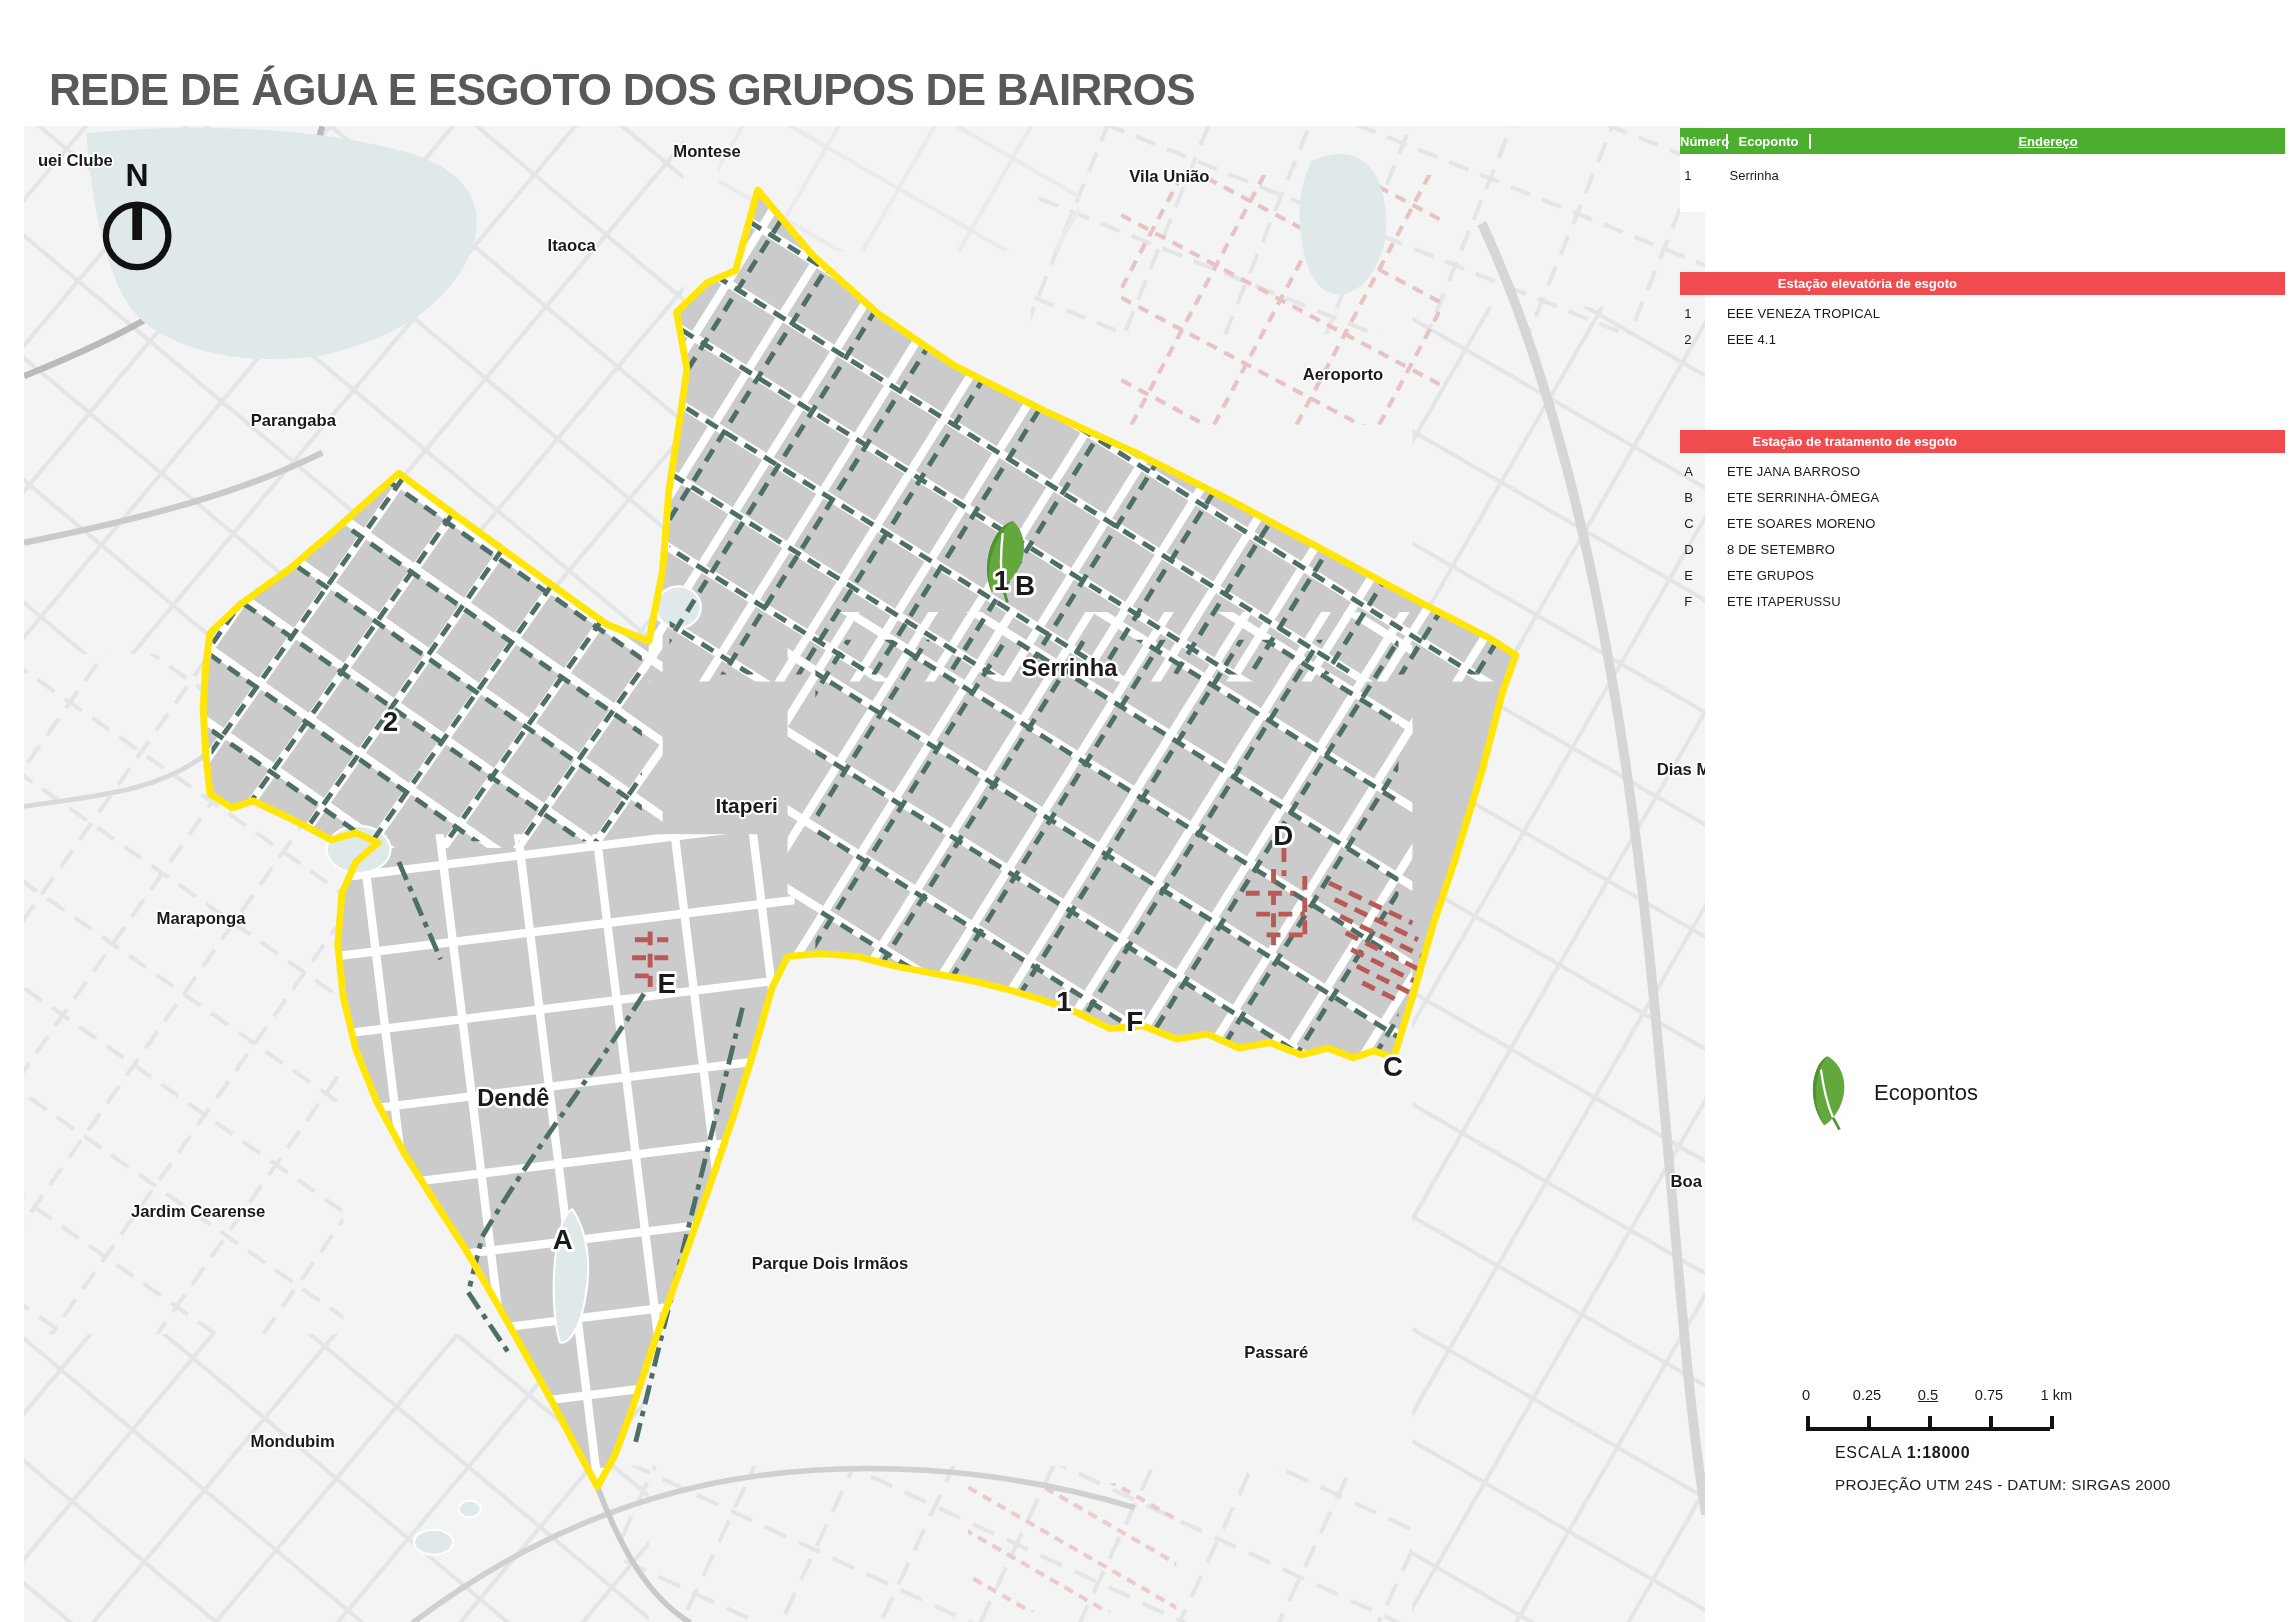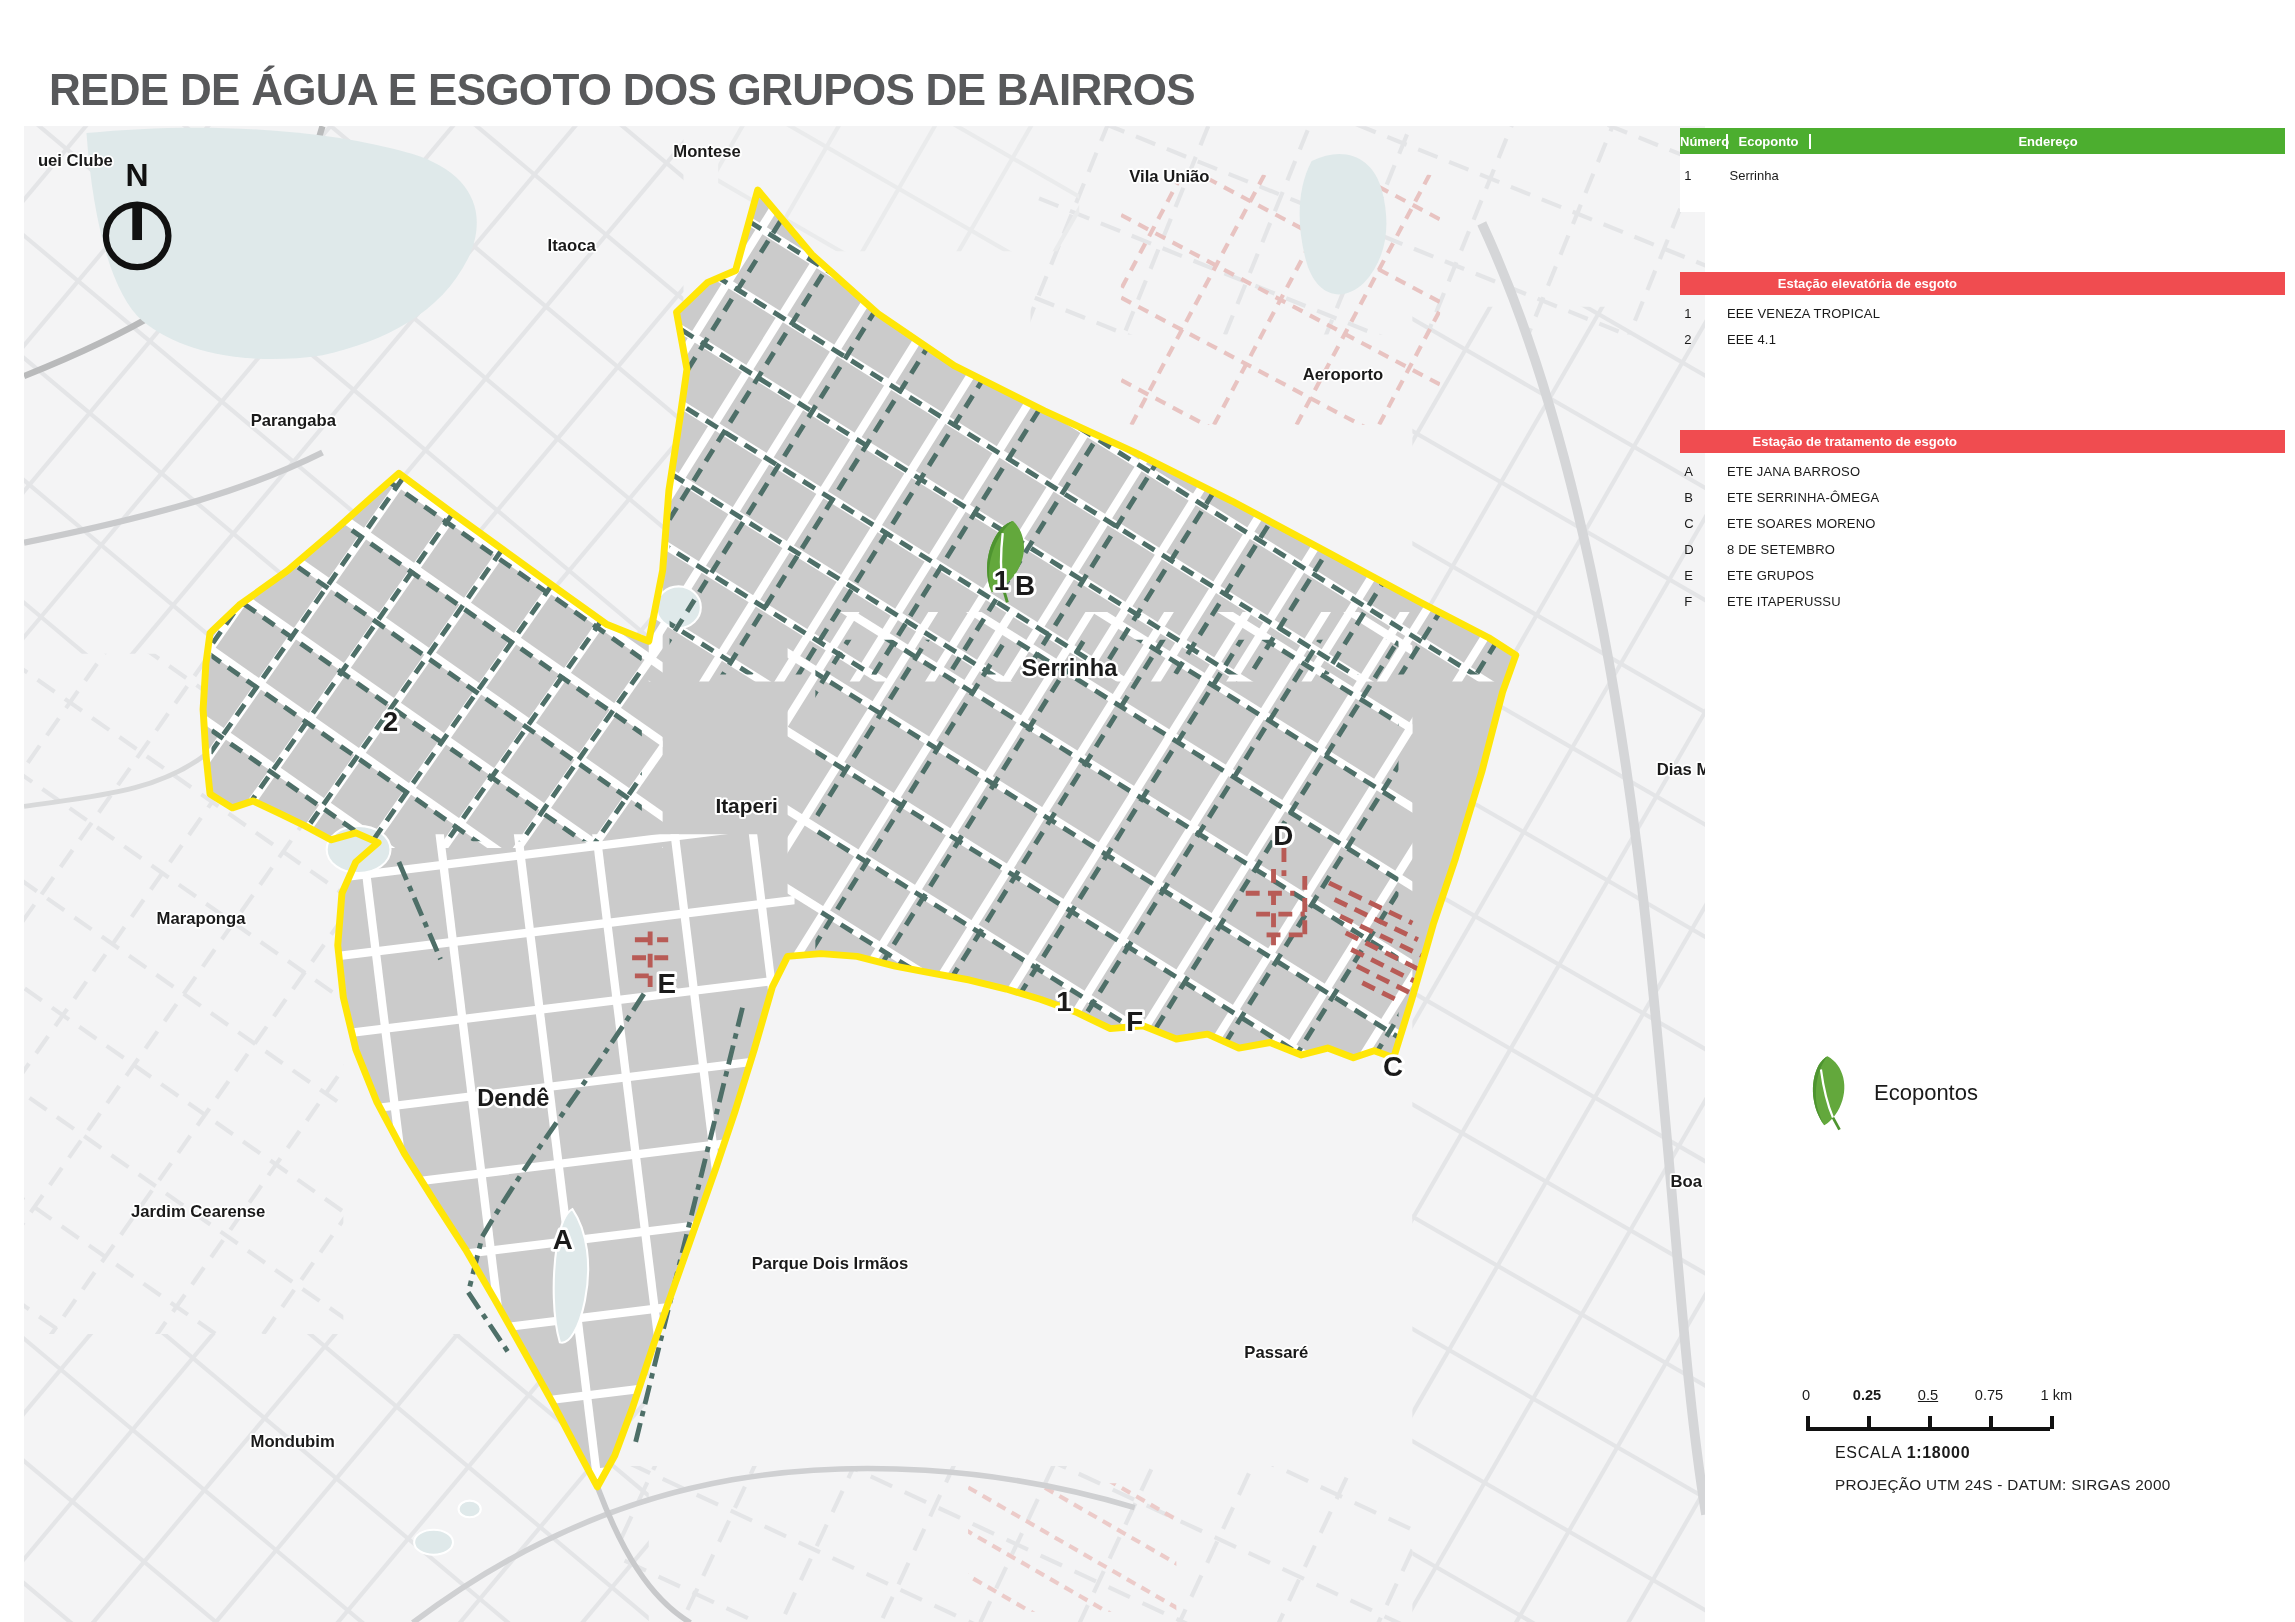--- a/index.html
+++ b/index.html
@@ -11,21 +11,21 @@
   .brand .bn{font-size:29px;font-weight:400;letter-spacing:1.4px;}
   .brand .by{font-size:33px;font-weight:800;letter-spacing:0.7px;}
   .map-wrap{position:absolute;left:23.6px;top:126px;width:1682px;height:1497px;background:#f4f4f5;}
   .panel{position:absolute;left:1705px;top:0;width:590px;height:1623px;background:#ffffff;}
 
   
   .eco-table{position:absolute;left:1680px;top:128px;width:605px;background:#ffffff;}
   .eco-head{display:flex;background:#4cae2f;color:#fff;font-weight:700;font-size:13px;height:26px;align-items:center;text-align:center;}
   .eco-head .c1{width:46px;border-right:2.1px solid #fff;}
   .eco-head .c2{width:81px;border-right:2.1px solid #fff;}
-  .eco-head .c3{flex:1;}
+  .eco-head .c3{flex:1;text-decoration:underline;}
   .eco-row{display:flex;font-size:13px;min-height:58px;background:#fff;}
   .eco-row .c1{width:46px;padding:14px 0 0 4.2px;box-sizing:border-box;}
   .eco-row .c2{width:81px;padding:14px 0 0 3.5px;box-sizing:border-box;}
   .eco-row .c3{flex:1;padding:5.6px 111px 0 3.5px;box-sizing:border-box;line-height:1.5;}
 
   
   .red-section{position:absolute;left:1680px;width:605px;}
   .red-bar{background:#f04c50;color:#fff;font-weight:700;font-size:13px;height:23px;
            display:flex;align-items:center;justify-content:flex-end;padding-right:328px;box-sizing:border-box;}
   .red-rows{padding-top:5.6px;}
@@ -889,21 +889,21 @@
         <path d="M10,50 L22,72" stroke="#4e9430" stroke-width="5" fill="none"></path>
       </svg>
       <span class="txt">Ecopontos</span>
     </div>
   </div>
 
   <div class="scalebar" id="scalebar">
     <div class="sb-base"></div>
   <div class="sb-label" style="left: 0px;">0</div>
       <div class="sb-tick" style="left: 0px;"></div>
-      <div class="sb-label" style="left: 61px; font-weight: bold;">0.25</div>
+      <div class="sb-label" style="left: 61px;">0.25</div>
       <div class="sb-tick" style="left: 61px;"></div>
       <div class="sb-label" style="left: 122px; text-decoration: underline;">0.5</div>
       <div class="sb-tick" style="left: 122px;"></div>
       <div class="sb-label" style="left: 183px;">0.75</div>
       <div class="sb-tick" style="left: 183px;"></div>
       <div class="sb-label" style="left: 244px; transform: translateX(-30%);">1 km</div>
       <div class="sb-tick" style="left: 244px;"></div>
     </div>
   <div class="escala">
     <span>ESCALA</span>

